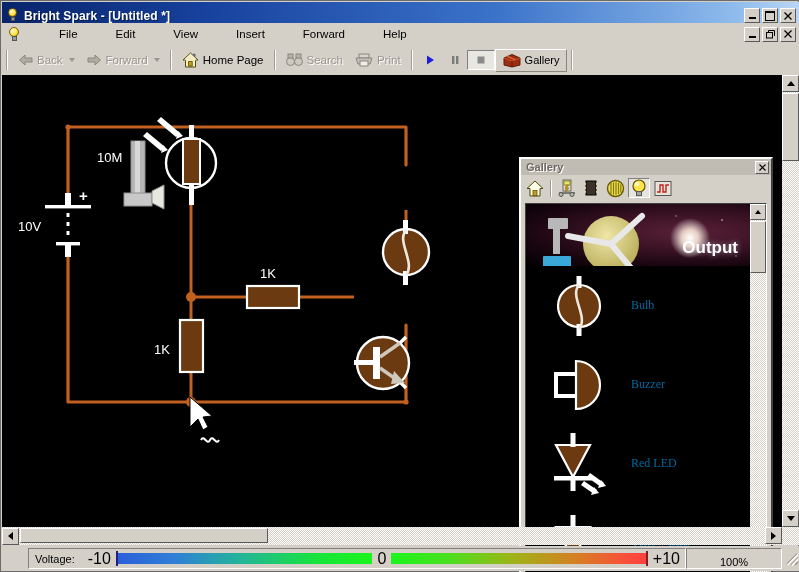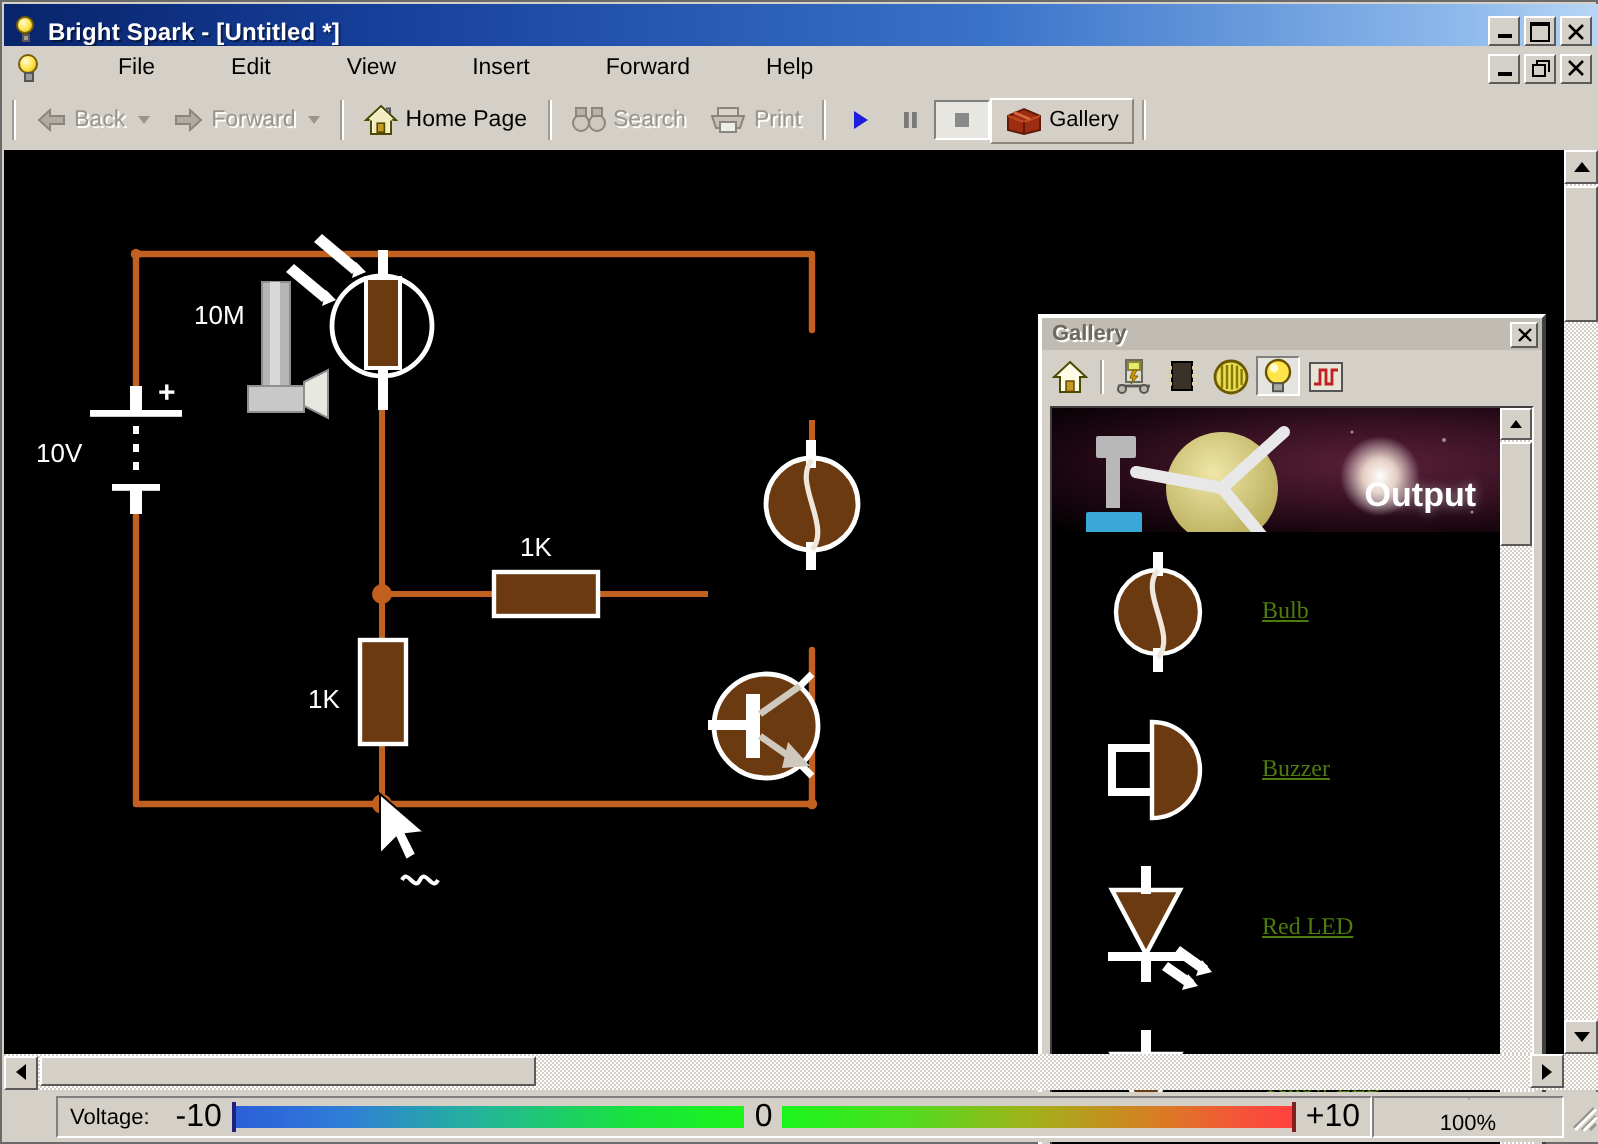--- a/index.html
+++ b/index.html
@@ -88,21 +88,21 @@
      border:1px solid;border-color:#fff #5a5a5a #5a5a5a #fff;box-sizing:border-box;}
   .gal-sbbtn{width:16px;height:16px;background:#d4d0c8;border:1px solid;
      border-color:#fff #5a5a5a #5a5a5a #fff;box-sizing:border-box;
      display:flex;align-items:center;justify-content:center;}
   .banner{position:relative;height:62px;width:100%;overflow:hidden;
      background:radial-gradient(ellipse at 72% 45%,#5a2038 0%,#3a1224 38%,#1a0610 70%,#000 100%);}
   .banner-text{position:absolute;right:12px;bottom:8px;color:#fff;font-weight:bold;font-size:17px;
      text-shadow:0 0 6px rgba(255,255,255,.5);}
   .gitem{height:79px;display:flex;align-items:center;}
   .gitem .sym{width:105px;display:flex;align-items:center;justify-content:center;}
-  .gitem .lbl{color:#4d7c0f;font-size:12px;text-decoration:underline;font-family:"Liberation Serif",serif;}
+  .gitem .lbl{color:#0369a1;font-size:12px;font-family:"Liberation Serif",serif;}
 
   
   .hscrollbar{position:absolute;left:1px;top:526px;width:797px;height:18px;
      background:repeating-conic-gradient(#fff 0% 25%, #d4d0c8 0% 50%) 0 0/2px 2px;
      display:flex;align-items:center;}
   .hs-thumb{position:absolute;left:18px;top:1px;width:248px;height:15px;background:#d4d0c8;
      border:1px solid;border-color:#fff #5a5a5a #5a5a5a #fff;box-sizing:border-box;}
   .statusbar{position:absolute;left:1px;top:545px;width:797px;height:25px;background:#d4d0c8;
      display:flex;align-items:center;padding:0 2px;}
   .sbox{height:21px;border:1px solid;border-color:#808080 #fff #fff #808080;

